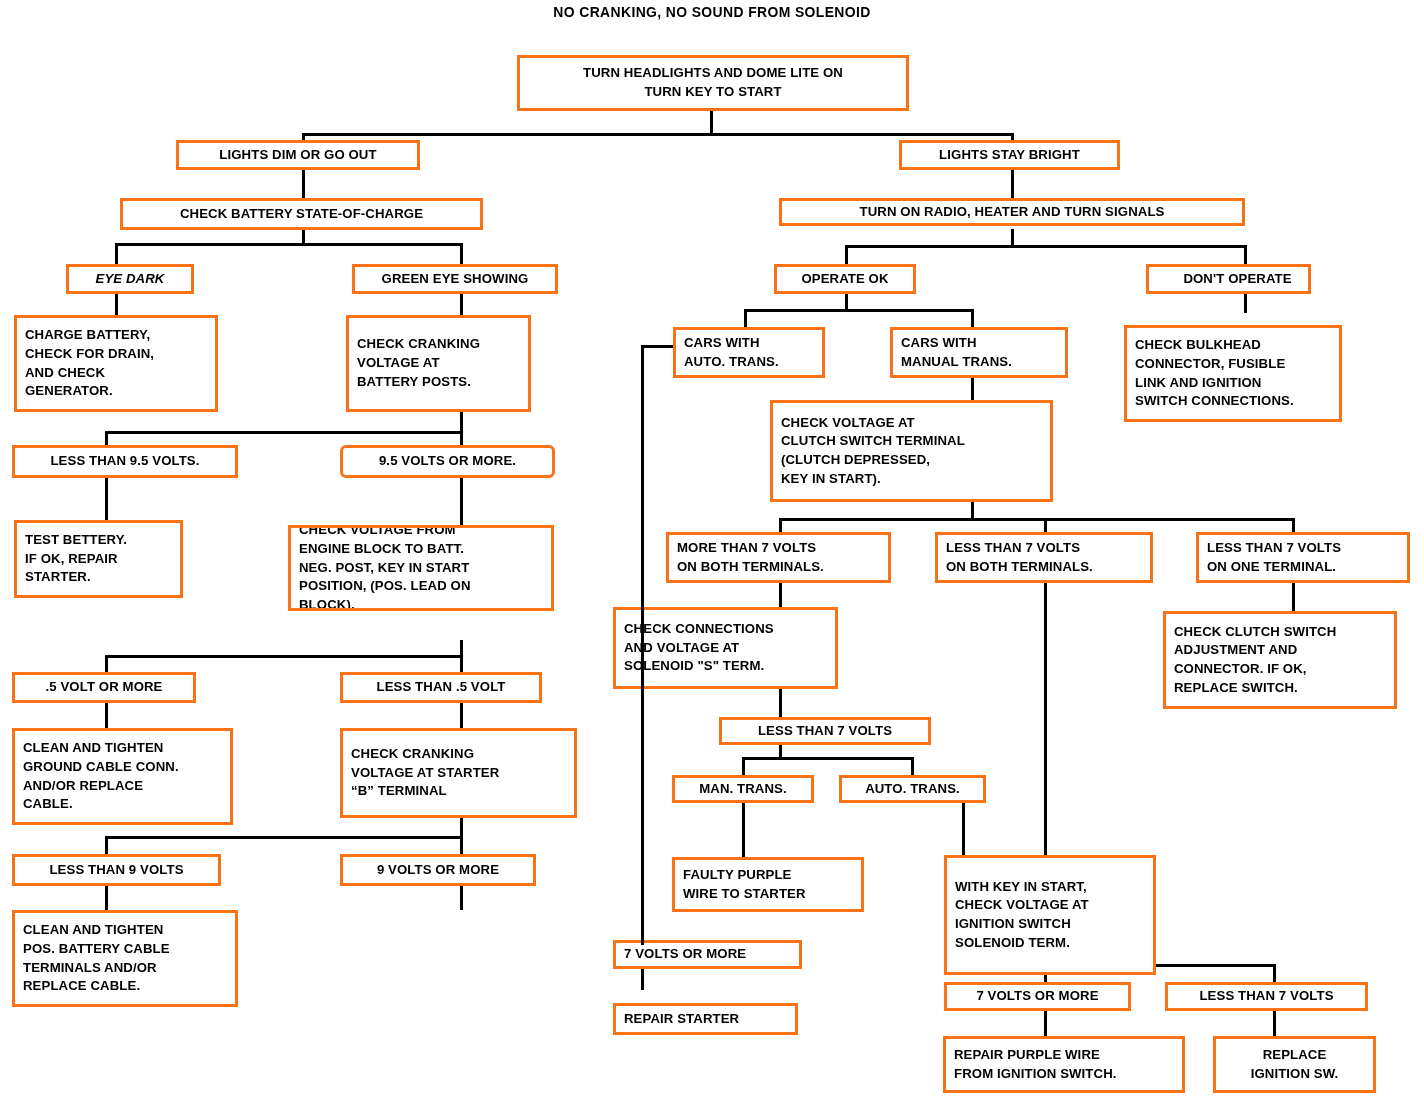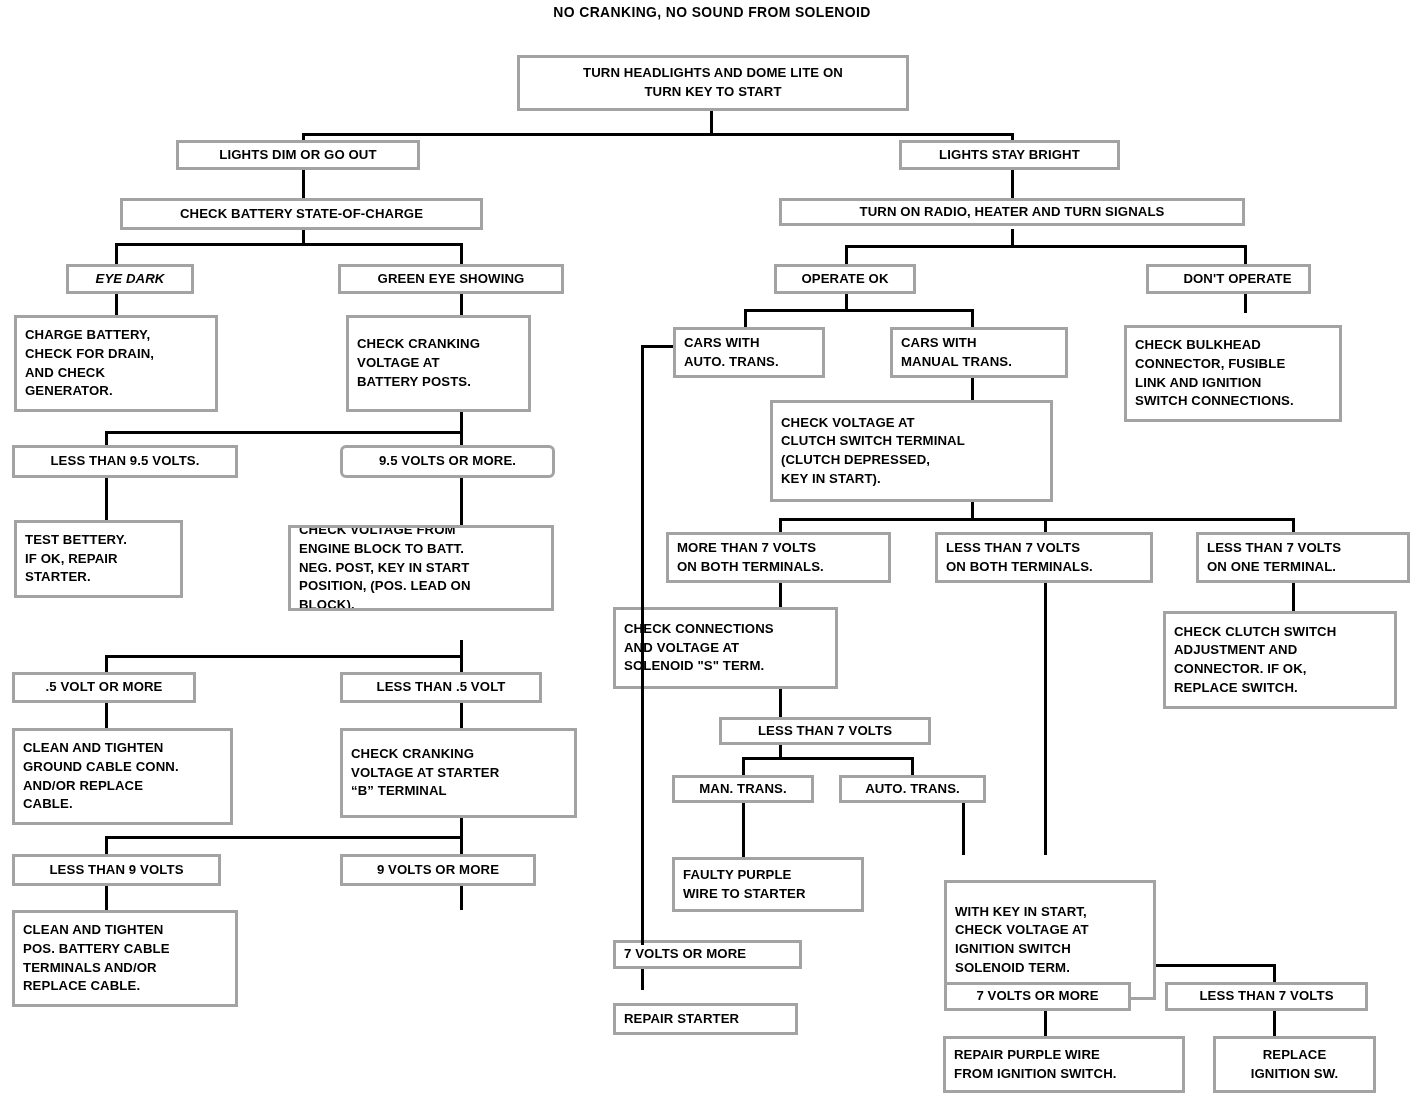--- a/index.html
+++ b/index.html
@@ -18,21 +18,21 @@
     font-size:14.5px;
     font-weight:bold;
     letter-spacing:0.4px;
     color:#000;
     font-stretch:condensed;
     transform:scaleX(0.96);
   }
   .box{
     position:absolute;
     box-sizing:border-box;
-    border:3px solid #a3a3a3;
+    border:3px solid #f97316;
     background:#fff;
     color:#000;
     font-size:13.2px;
     font-weight:bold;
     line-height:1.42;
     letter-spacing:0.1px;
     display:flex;
     align-items:center;
     overflow:hidden;
     z-index:5;
@@ -169,21 +169,21 @@
   </div>
 
   <div class="box center" style="left:779px;top:198px;width:466px;height:28px;">
     <span class="txt">TURN ON RADIO, HEATER AND TURN SIGNALS</span>
   </div>
 
   <div class="box center" style="left:66px;top:264px;width:128px;height:30px;font-style:italic;">
     <span class="txt">EYE DARK</span>
   </div>
 
-  <div class="box center" style="left:338px;top:264px;width:226px;height:30px;align-items:flex-end;">
+  <div class="box center" style="left:352px;top:264px;width:206px;height:30px;align-items:flex-end;">
     <span class="txt">GREEN EYE SHOWING</span>
   </div>
 
   <div class="box center" style="left:774px;top:264px;width:142px;height:30px;">
     <span class="txt">OPERATE OK</span>
   </div>
 
   <div class="box center" style="left:1146px;top:264px;width:165px;height:30px;padding-left:24px;">
     <span class="txt">DON'T OPERATE</span>
   </div>
@@ -346,21 +346,21 @@
     <span class="txt">9 VOLTS OR MORE</span>
   </div>
 
   <div class="box left" style="left:672px;top:857px;width:192px;height:55px;">
     <span class="txt">
       <span>FAULTY PURPLE</span><br>
       <span>WIRE TO STARTER</span>
     </span>
   </div>
 
-  <div class="box left" style="left:944px;top:855px;width:212px;height:120px;margin-top:25px;">
+  <div class="box left" style="left:944px;top:855px;width:212px;height:120px;">
     <span class="txt">
       <span>WITH KEY IN START,</span><br>
       <span>CHECK VOLTAGE AT</span><br>
       <span>IGNITION SWITCH</span><br>
       <span>SOLENOID TERM.</span>
     </span>
   </div>
 
   <div class="box left" style="left:12px;top:910px;width:226px;height:97px;">
     <span class="txt">

